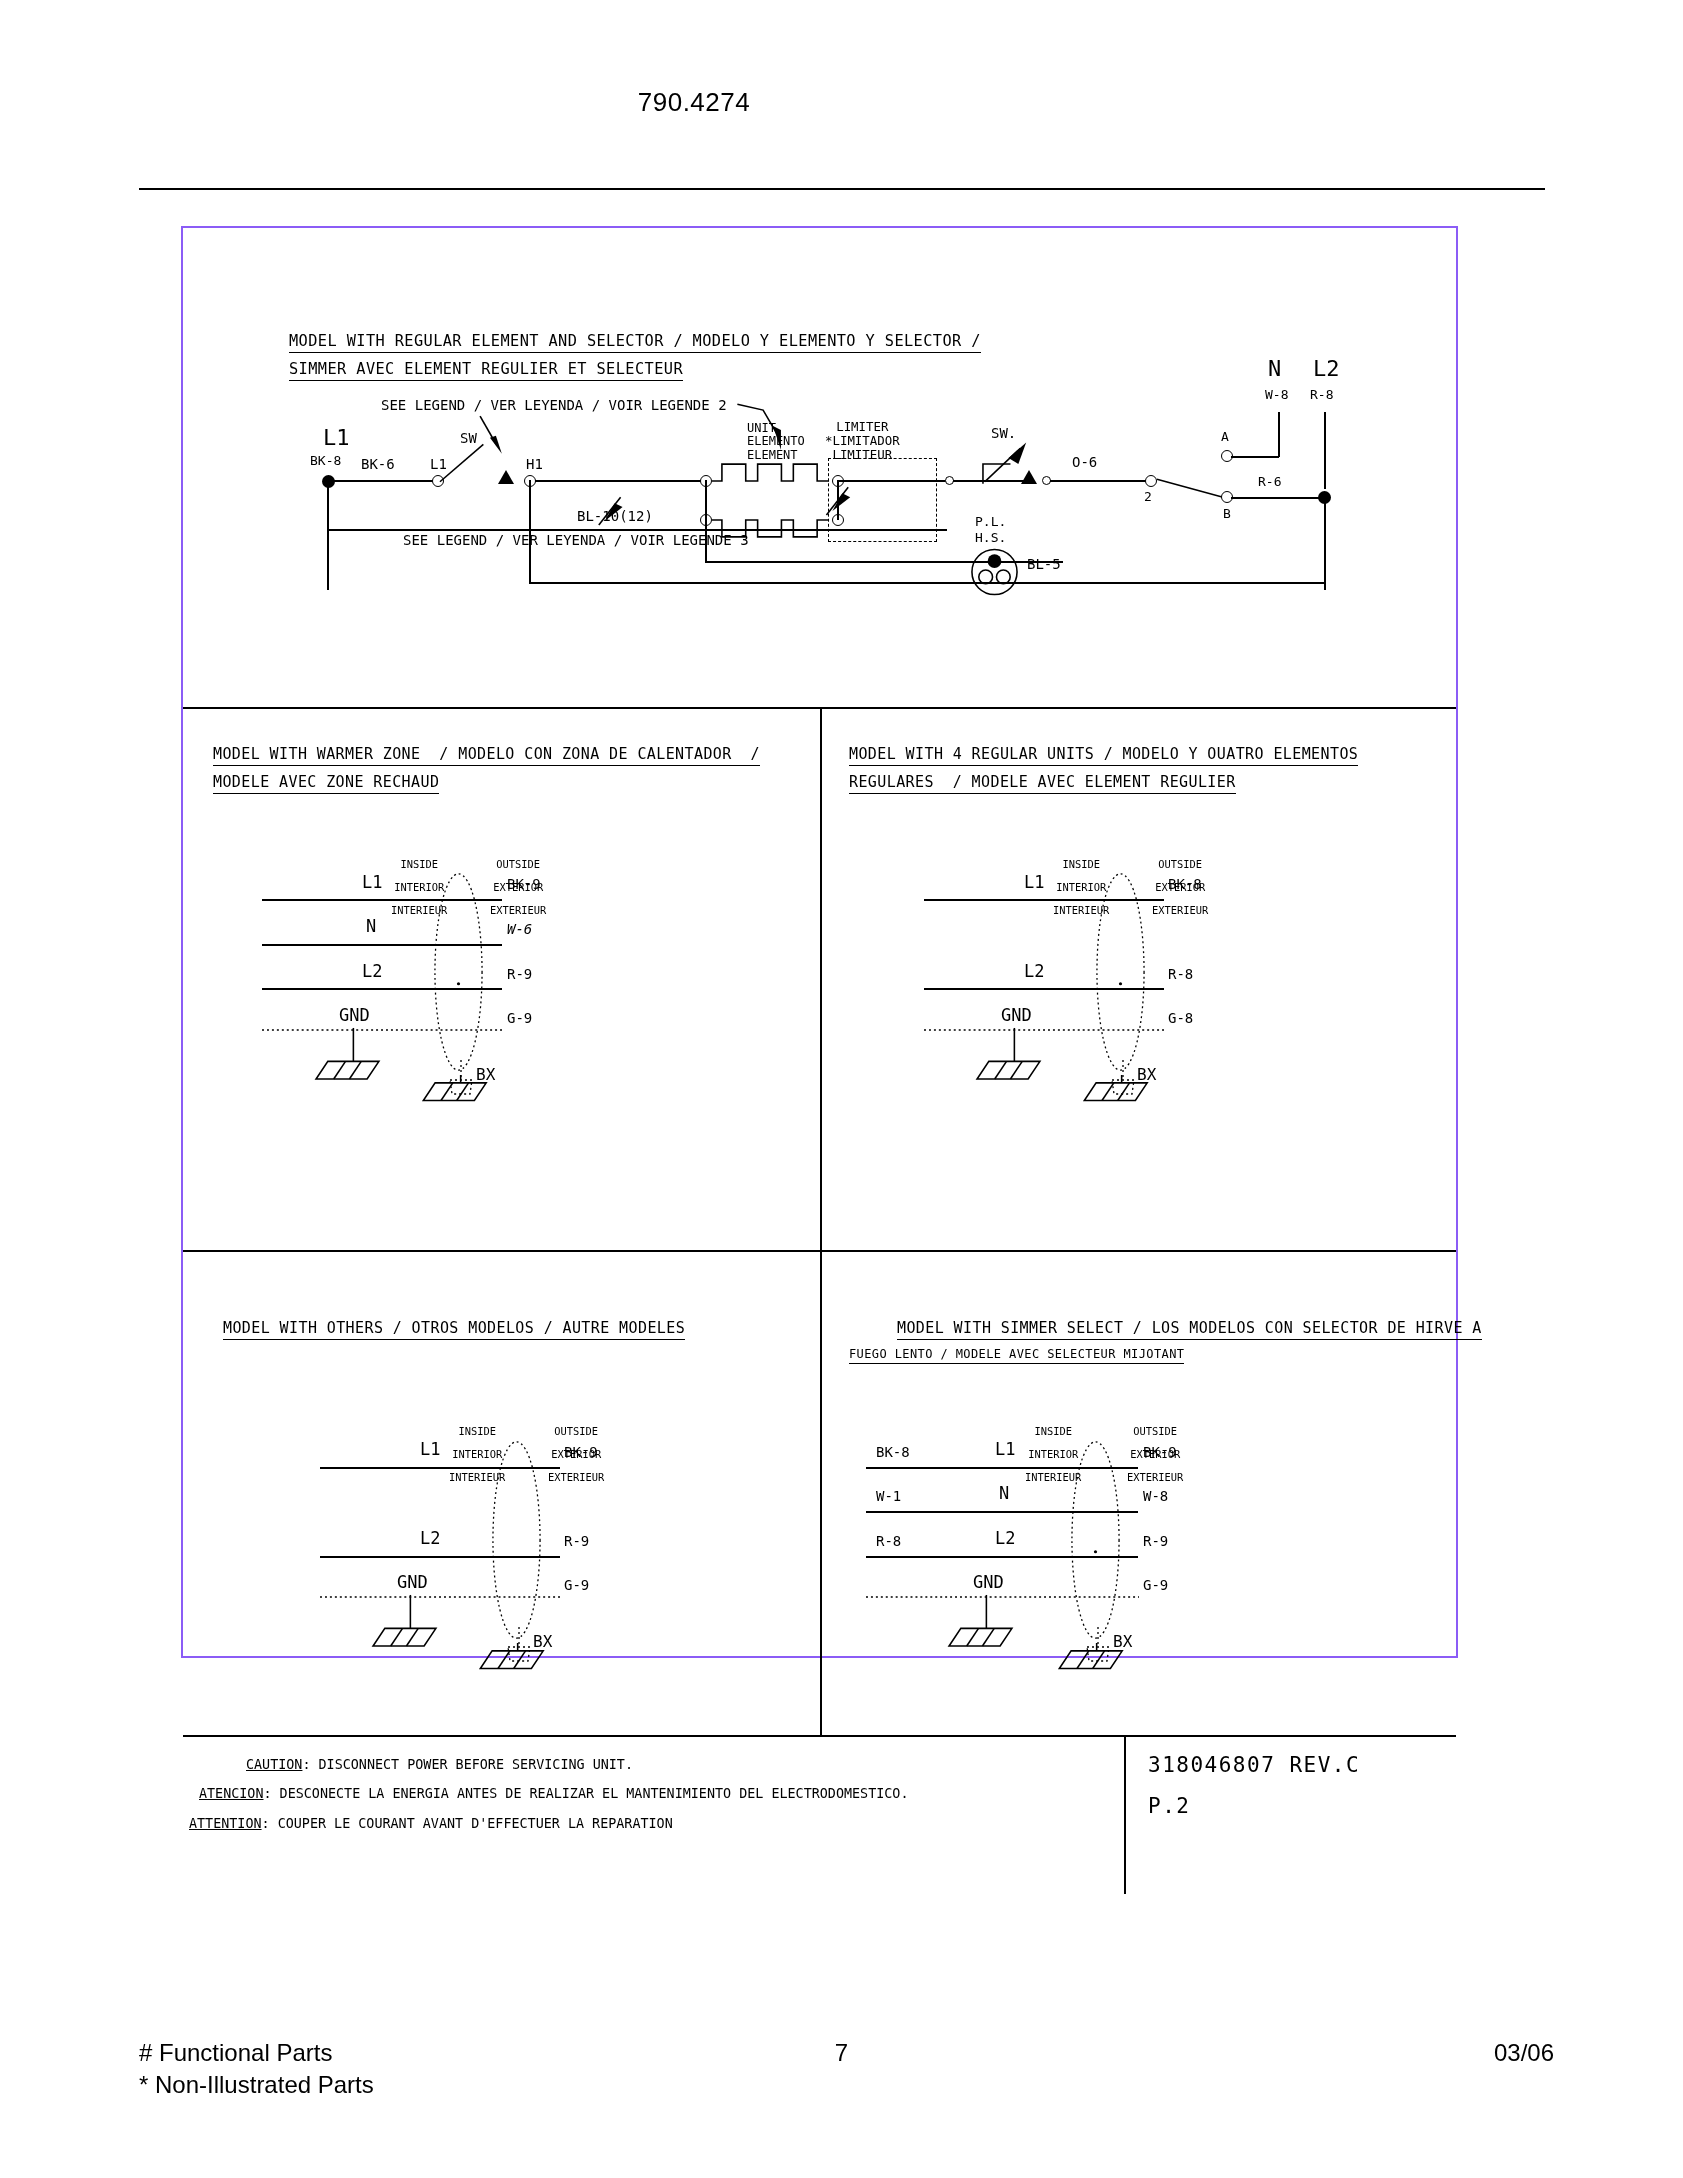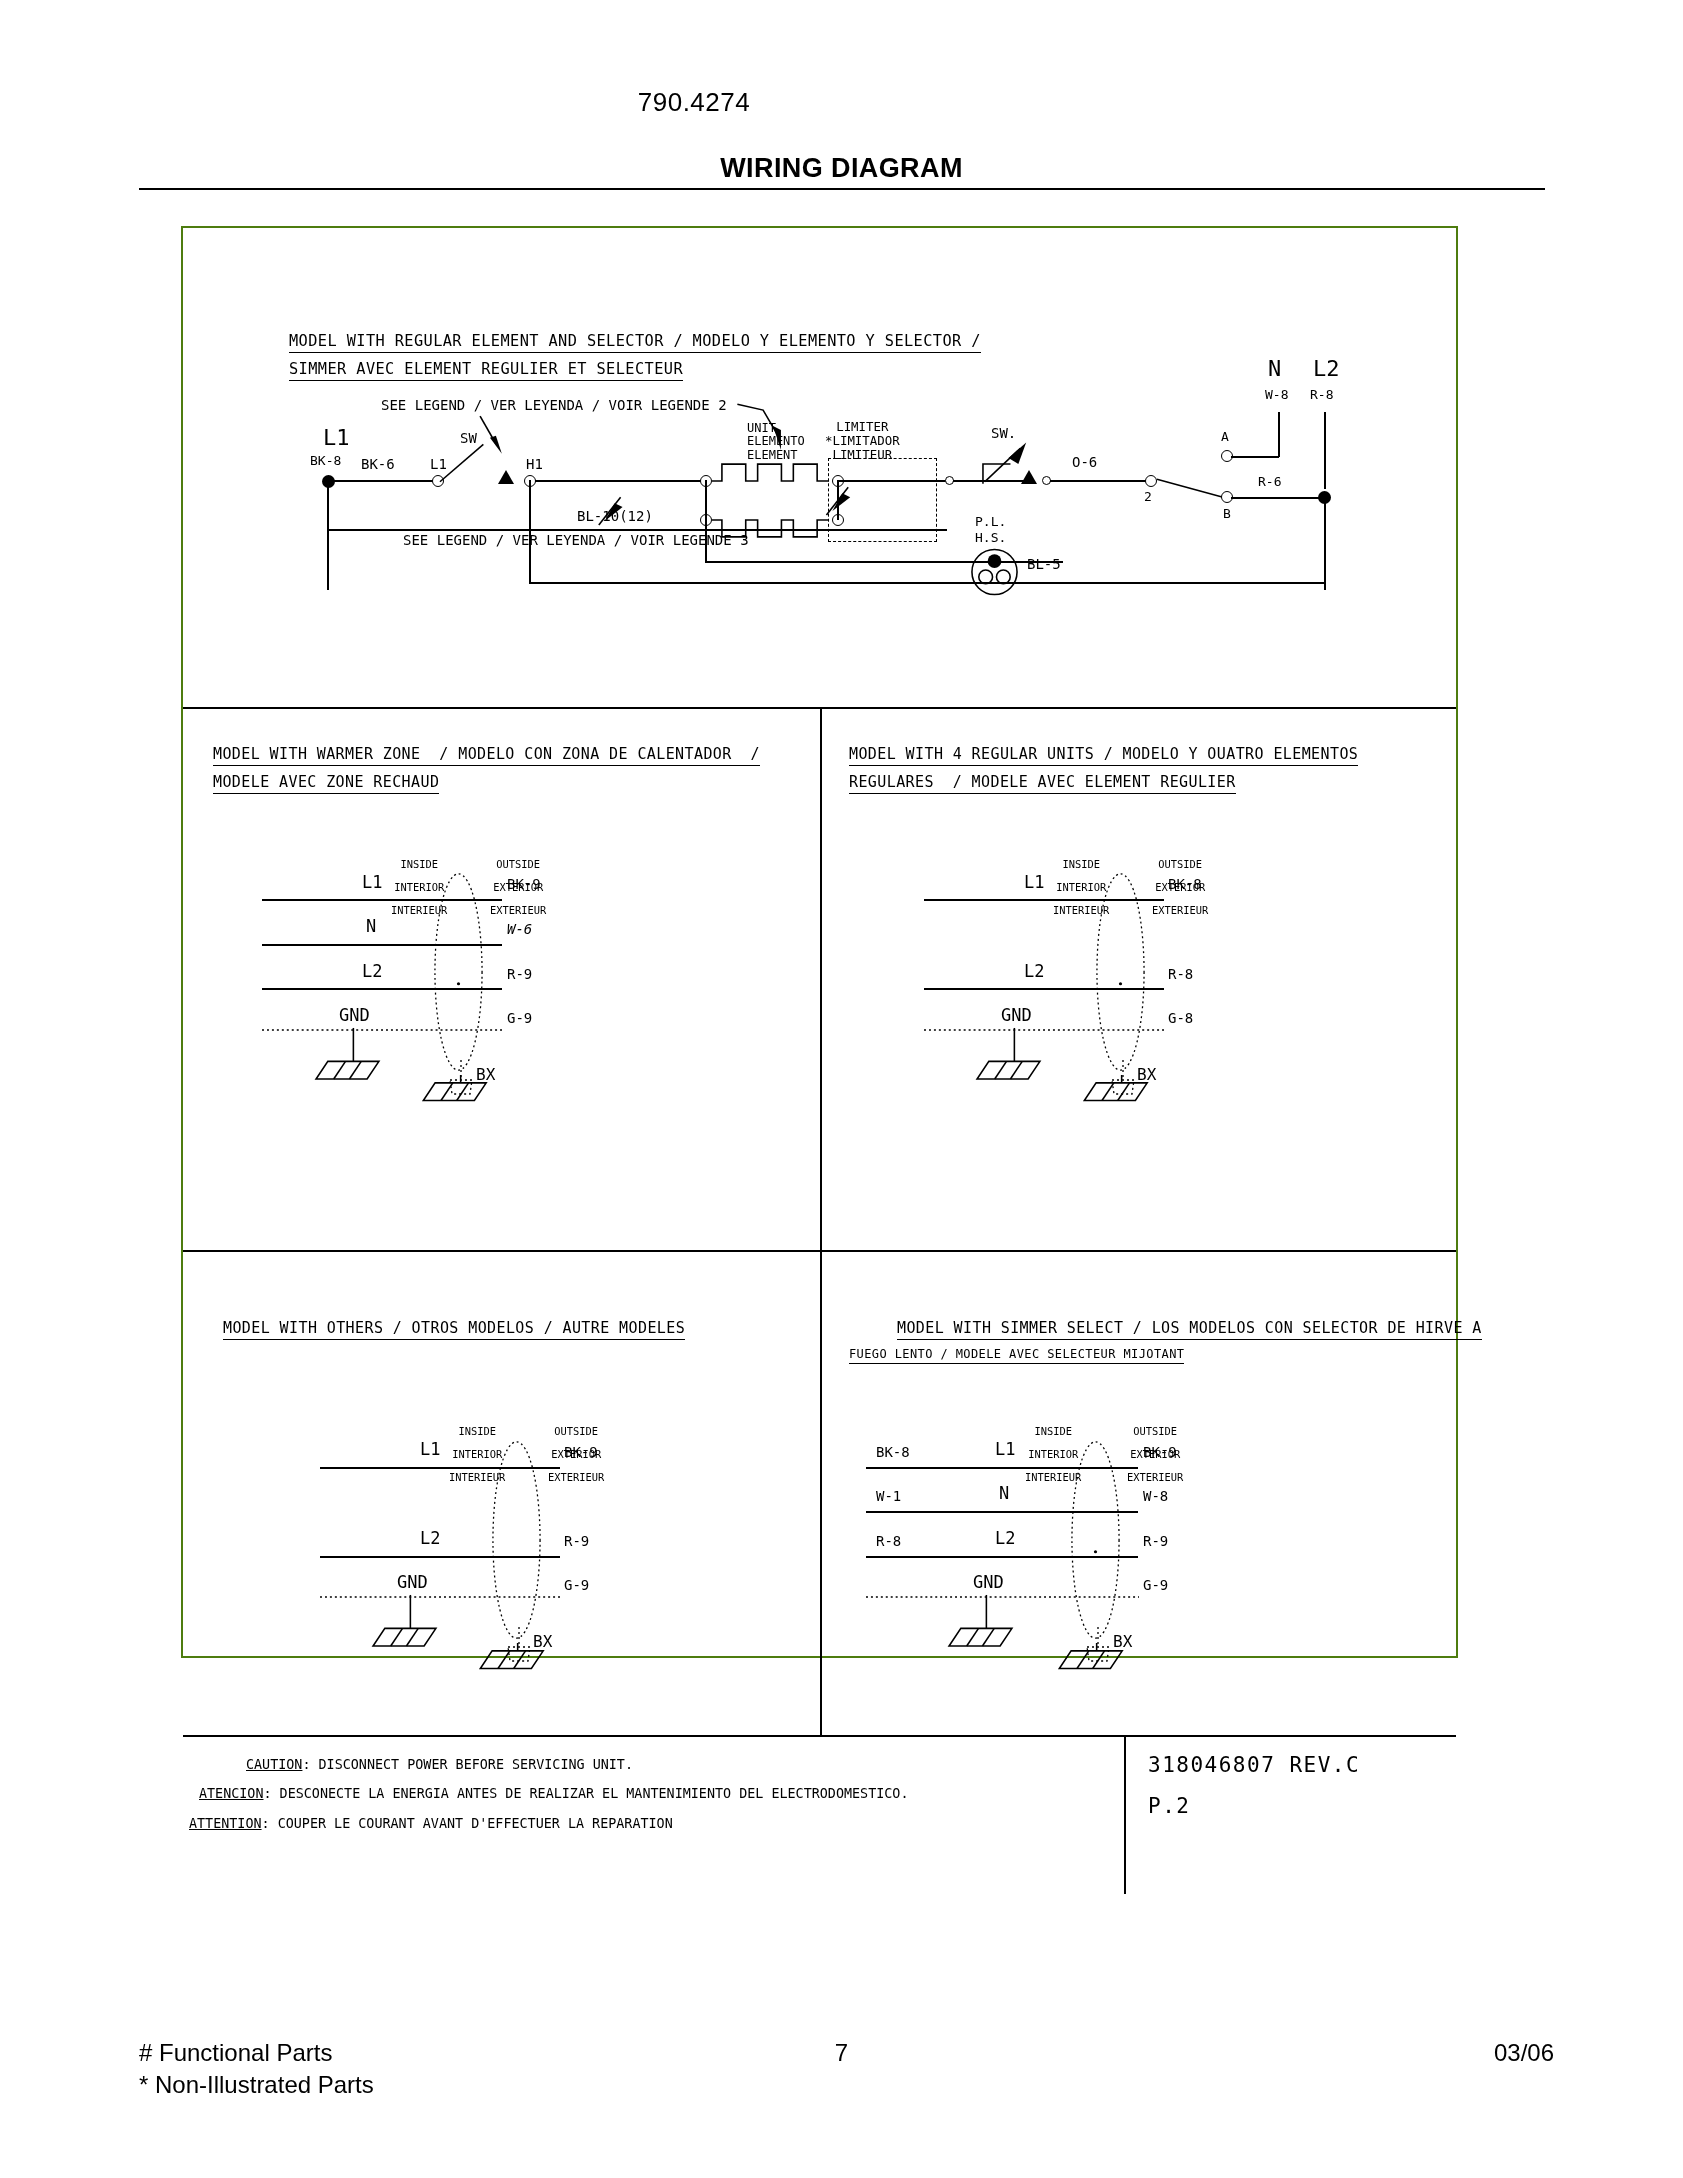--- a/index.html
+++ b/index.html
@@ -5,21 +5,21 @@
   html,body{margin:0;padding:0;background:#fff;}
   body{width:1683px;height:2178px;position:relative;font-family:"Liberation Sans",sans-serif;color:#000;}
   .page{position:absolute;inset:0;}
 
   
   .model-no{position:absolute;top:87px;left:0;width:1388px;text-align:center;font-size:26px;letter-spacing:0.5px;}
   .wd-title{position:absolute;top:153px;left:0;width:1683px;text-align:center;font-size:27px;font-weight:bold;letter-spacing:0.4px;}
   .hrule{position:absolute;left:139px;width:1406px;height:2px;background:#000;top:188px;}
 
   
-  .frame{position:absolute;left:181px;top:226px;width:1277px;height:1432px;border:2px solid #4d7c0f;box-sizing:border-box;}
+  .frame{position:absolute;left:181px;top:226px;width:1277px;height:1432px;border:2px solid #8b5cf6;box-sizing:border-box;}
   .divider-h{position:absolute;left:0;width:100%;height:2px;background:#000;}
   .divider-v{position:absolute;width:2px;background:#000;}
   .ttl{position:absolute;font-family:"DejaVu Sans Mono",monospace;font-size:15.3px;letter-spacing:0.4px;
        border-bottom:1.5px solid #000;white-space:pre;padding-bottom:2px;}
   .lbl{position:absolute;font-family:"DejaVu Sans Mono",monospace;white-space:pre;line-height:1.12;}
 
   .wire{position:absolute;background:#000;}
   .wh{height:1.6px;}
   .wv{width:1.6px;}
 
@@ -41,21 +41,20 @@
 
   
   .foot{position:absolute;font-size:24px;}
 </style>
 </head>
 <body>
 
 <div class="page">
 
   <div class="model-no">790.4274</div>
-  <div class="wd-title">WIRING DIAGRAM</div>
   <div class="hrule"></div>
 
   <div class="frame">
 
     <div class="divider-h" style="top:479px;"></div>
     <div class="divider-h" style="top:1022px;"></div>
     <div class="divider-h" style="top:1507px;"></div>
     <div class="divider-v" style="left:637px;top:479px;height:1028px;"></div>
     <div class="divider-v" style="left:941px;top:1507px;height:159px;"></div>
 

